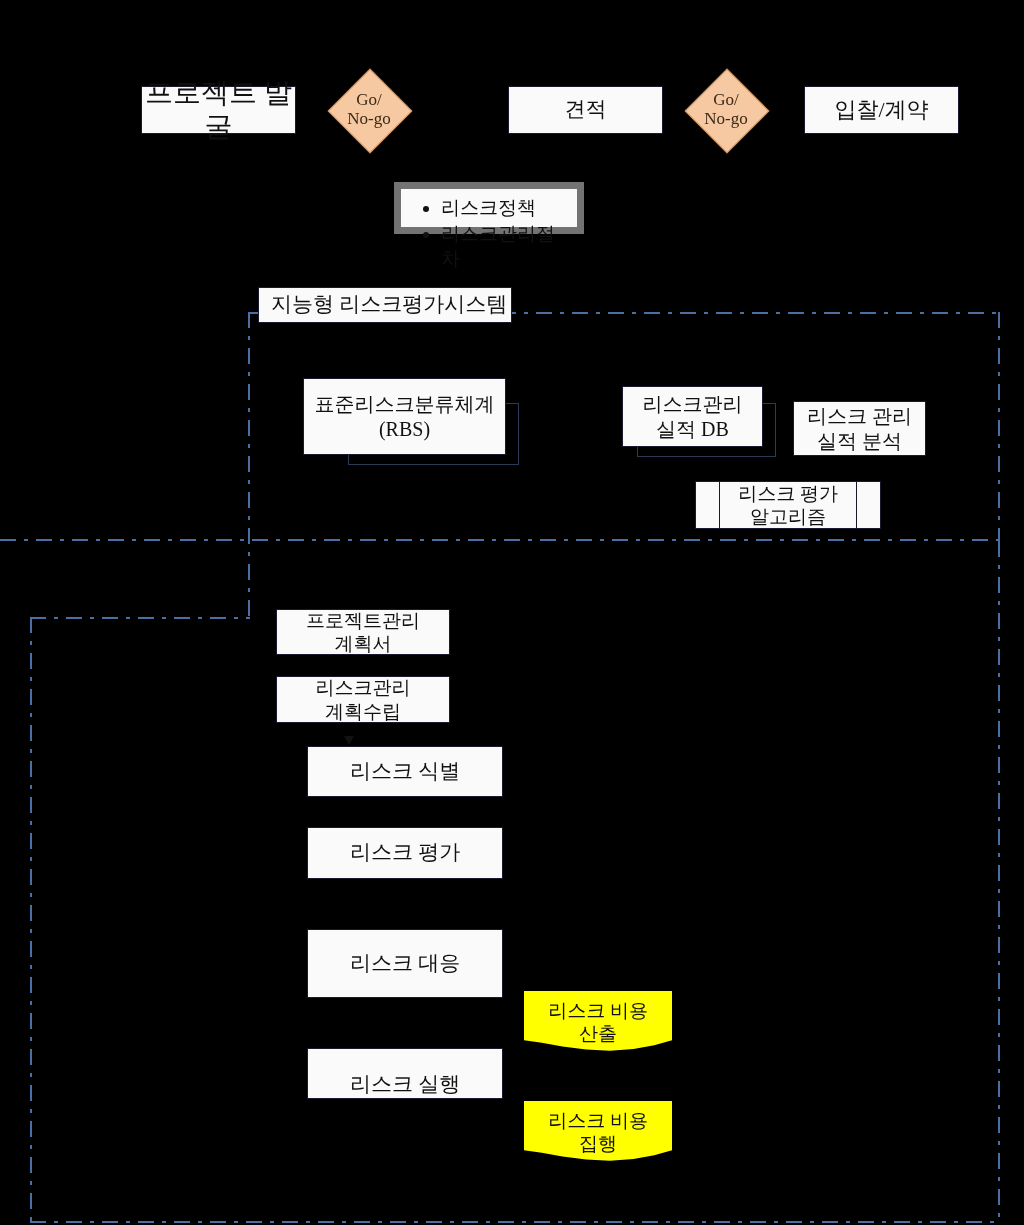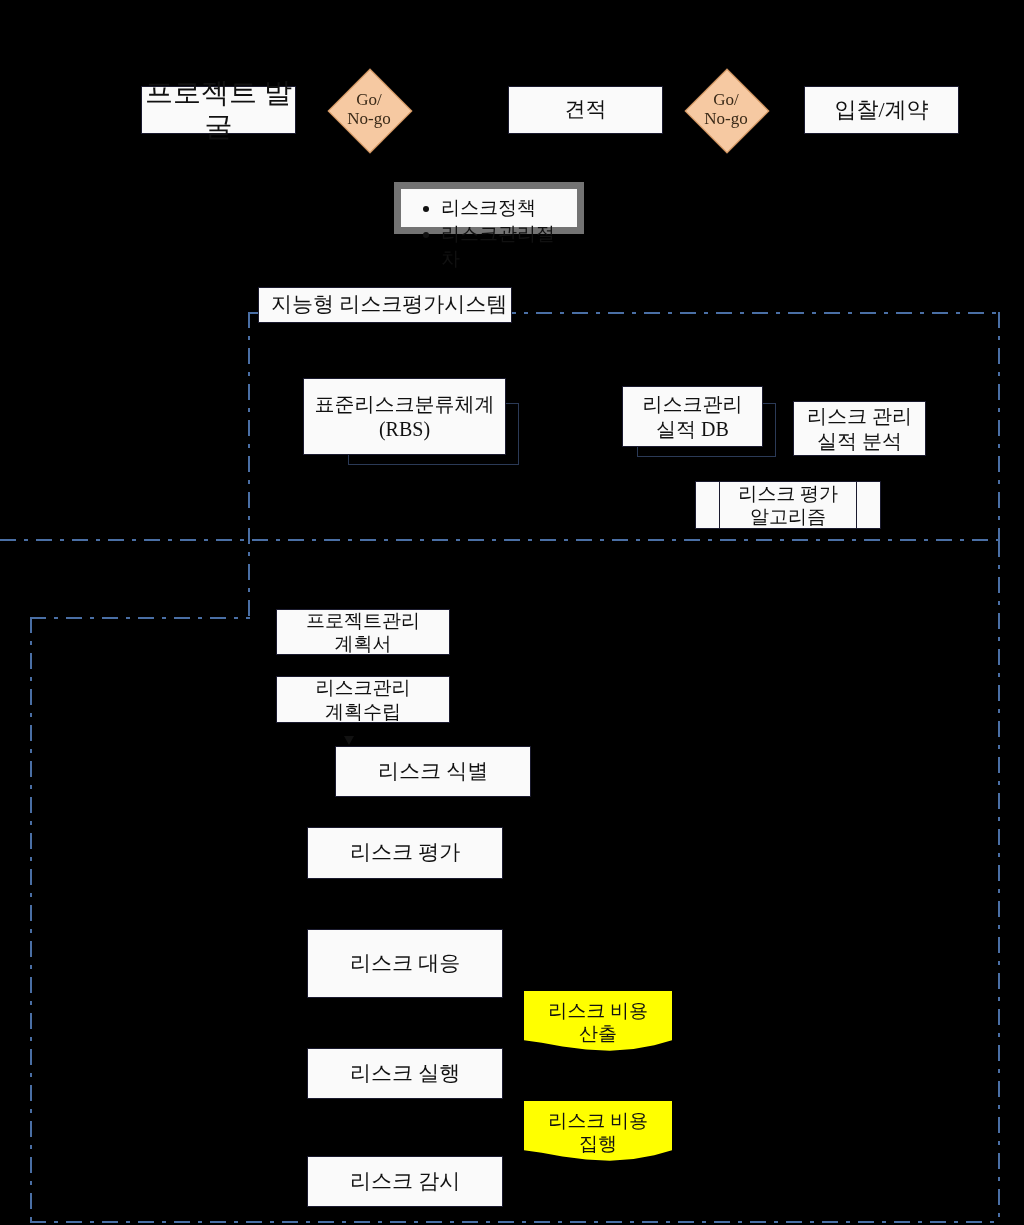--- a/index.html
+++ b/index.html
@@ -248,43 +248,40 @@
     <span>계획서</span>
   </div>
 
   <div class="node box" style="left:276px; top:676px; width:174px; height:47px; font-size:19px; flex-direction:column;">
     <span>리스크관리</span>
     <span>계획수립</span>
   </div>
 
   <div class="arrow-down" style="left:344px; top:736px;"></div>
 
-  <div class="node box" style="left:307px; top:746px; width:196px; height:51px; font-size:21px;margin-left:28px;">
+  <div class="node box" style="left:307px; top:746px; width:196px; height:51px; font-size:21px;">
     <span>리스크 식별</span>
   </div>
 
   <div class="node box" style="left:307px; top:827px; width:196px; height:52px; font-size:21px;">
     <span>리스크 평가</span>
   </div>
 
   <div class="node box" style="left:307px; top:929px; width:196px; height:69px; font-size:21px;">
     <span>리스크 대응</span>
   </div>
 
   <div class="doc" style="left:524px; top:991px; width:148px; height:63px; font-size:19px; flex-direction:column;">
     <span>리스크 비용</span>
     <span>산출</span>
   </div>
 
-  <div class="node box" style="left:307px; top:1048px; width:196px; height:51px; font-size:21px;">
+  <div class="node box" style="left:307px; top:1048px; width:196px; height:51px; font-size:21px;align-items:flex-end;">
     <span>리스크 실행</span>
   </div>
 
   <div class="doc" style="left:524px; top:1101px; width:148px; height:63px; font-size:19px; flex-direction:column;">
     <span>리스크 비용</span>
     <span>집행</span>
   </div>
 
-  <div class="node box" style="left:307px; top:1156px; width:196px; height:51px; font-size:21px;">
-    <span>리스크 감시</span>
-  </div>
 
 </div>
 
 </body></html>

